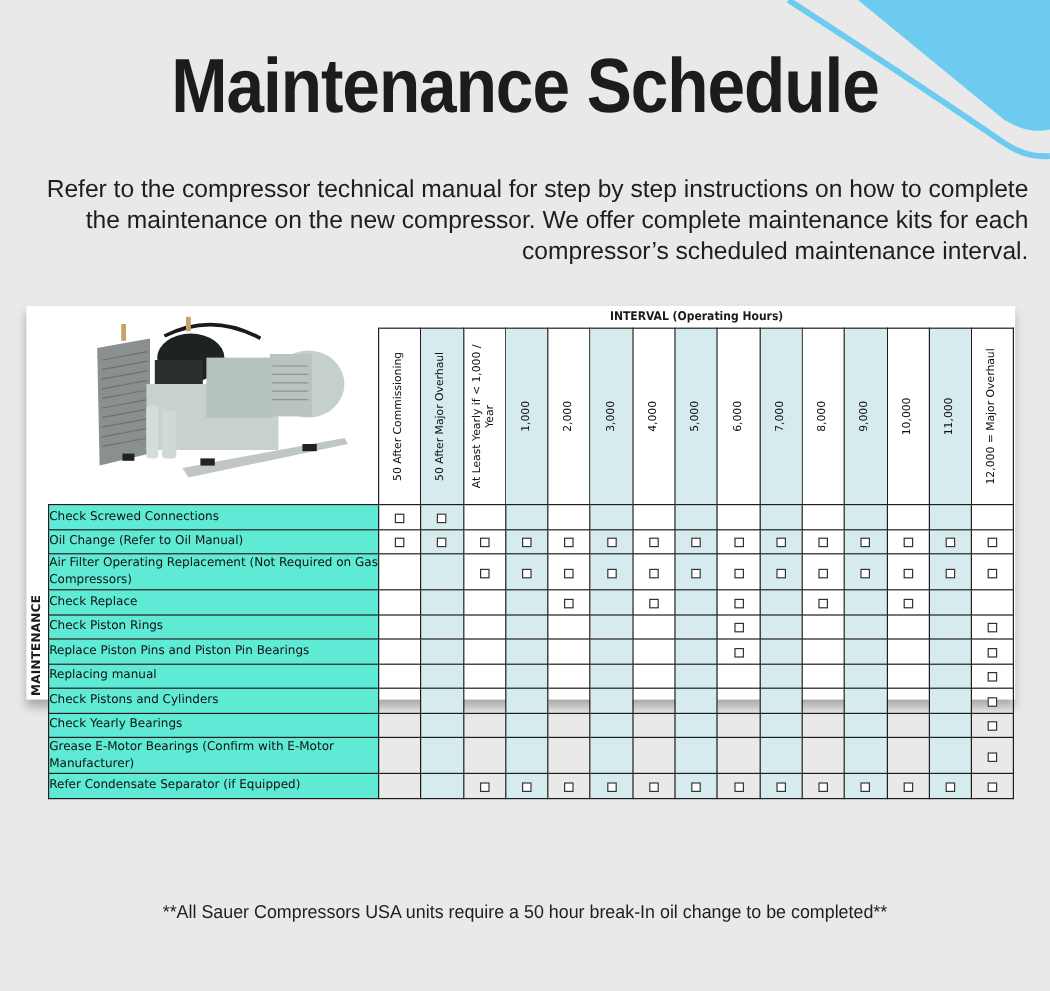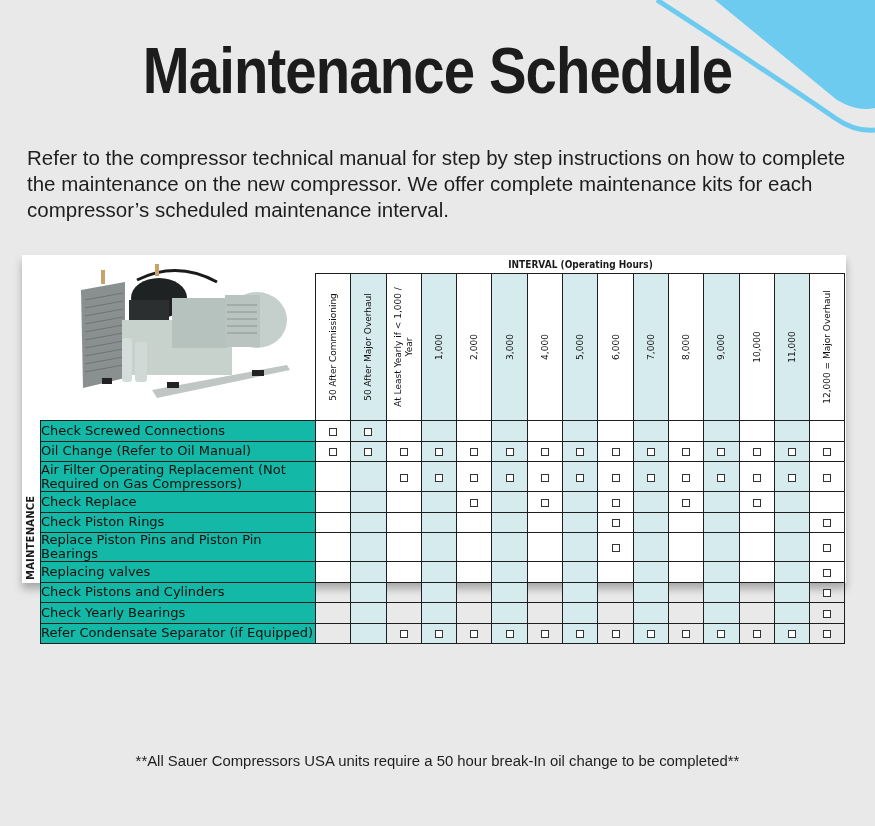--- a/index.html
+++ b/index.html
@@ -23,20 +23,21 @@
     color: #1c1c1c;
     transform: scaleX(0.88);
     transform-origin: 437px 0;
   }
   .intro {
     position: absolute; top: 145px; left: 27px; width: 830px;
     font-family: "Liberation Sans", sans-serif;
     font-size: 20.5px;
     line-height: 26px;
     color: #1e1e1e;
+    text-align: right;
   }
   .panel {
     position: absolute; left: 22px; top: 255px; width: 824px; height: 328px;
     background: #ffffff;
     box-shadow: 0 6px 8px rgba(0,0,0,0.28);
   }
   .photo {
     position: absolute; left: 55px; top: 5px; width: 215px; height: 140px;
   }
   .interval-title {
@@ -82,22 +83,22 @@
     position: absolute; left: 50%; top: 50%;
     width: 140px;
     transform: translate(-50%, -50%) rotate(-90deg);
     font-size: 9px;
     line-height: 11px;
     text-align: center;
     color: #111;
   }
   td.task {
     width: 275px;
-    background: #14b8a6;
-    font-size: 13px;
+    background: #5eead4;
+    font-size: 10px;
     line-height: 14px;
     padding: 1px 2px;
     color: #111;
     vertical-align: middle;
   }
   tr.r1 td { height: 20.5px; }
   tr.r2 td { height: 30px; }
   td.cell { text-align: center; vertical-align: middle; }
   .cb {
     display: inline-block; width: 8px; height: 8px;
@@ -330,21 +331,21 @@
           <td class="cell shade"></td>
           <td class="cell"><span class="cb"></span></td>
           <td class="cell shade"></td>
           <td class="cell"></td>
           <td class="cell shade"></td>
           <td class="cell"></td>
           <td class="cell shade"></td>
           <td class="cell"><span class="cb"></span></td>
         </tr>
         <tr class="r1">
-          <td class="task">Replacing valves</td>
+          <td class="task">Replacing manual</td>
           <td class="cell"></td>
           <td class="cell shade"></td>
           <td class="cell"></td>
           <td class="cell shade"></td>
           <td class="cell"></td>
           <td class="cell shade"></td>
           <td class="cell"></td>
           <td class="cell shade"></td>
           <td class="cell"></td>
           <td class="cell shade"></td>
@@ -367,20 +368,38 @@
           <td class="cell"></td>
           <td class="cell shade"></td>
           <td class="cell"></td>
           <td class="cell shade"></td>
           <td class="cell"></td>
           <td class="cell shade"></td>
           <td class="cell"><span class="cb"></span></td>
         </tr>
         <tr class="r1">
           <td class="task">Check Yearly Bearings</td>
+          <td class="cell"></td>
+          <td class="cell shade"></td>
+          <td class="cell"></td>
+          <td class="cell shade"></td>
+          <td class="cell"></td>
+          <td class="cell shade"></td>
+          <td class="cell"></td>
+          <td class="cell shade"></td>
+          <td class="cell"></td>
+          <td class="cell shade"></td>
+          <td class="cell"></td>
+          <td class="cell shade"></td>
+          <td class="cell"></td>
+          <td class="cell shade"></td>
+          <td class="cell"><span class="cb"></span></td>
+        </tr>
+        <tr class="r2">
+          <td class="task">Grease E-Motor Bearings (Confirm with E-Motor Manufacturer)</td>
           <td class="cell"></td>
           <td class="cell shade"></td>
           <td class="cell"></td>
           <td class="cell shade"></td>
           <td class="cell"></td>
           <td class="cell shade"></td>
           <td class="cell"></td>
           <td class="cell shade"></td>
           <td class="cell"></td>
           <td class="cell shade"></td>

